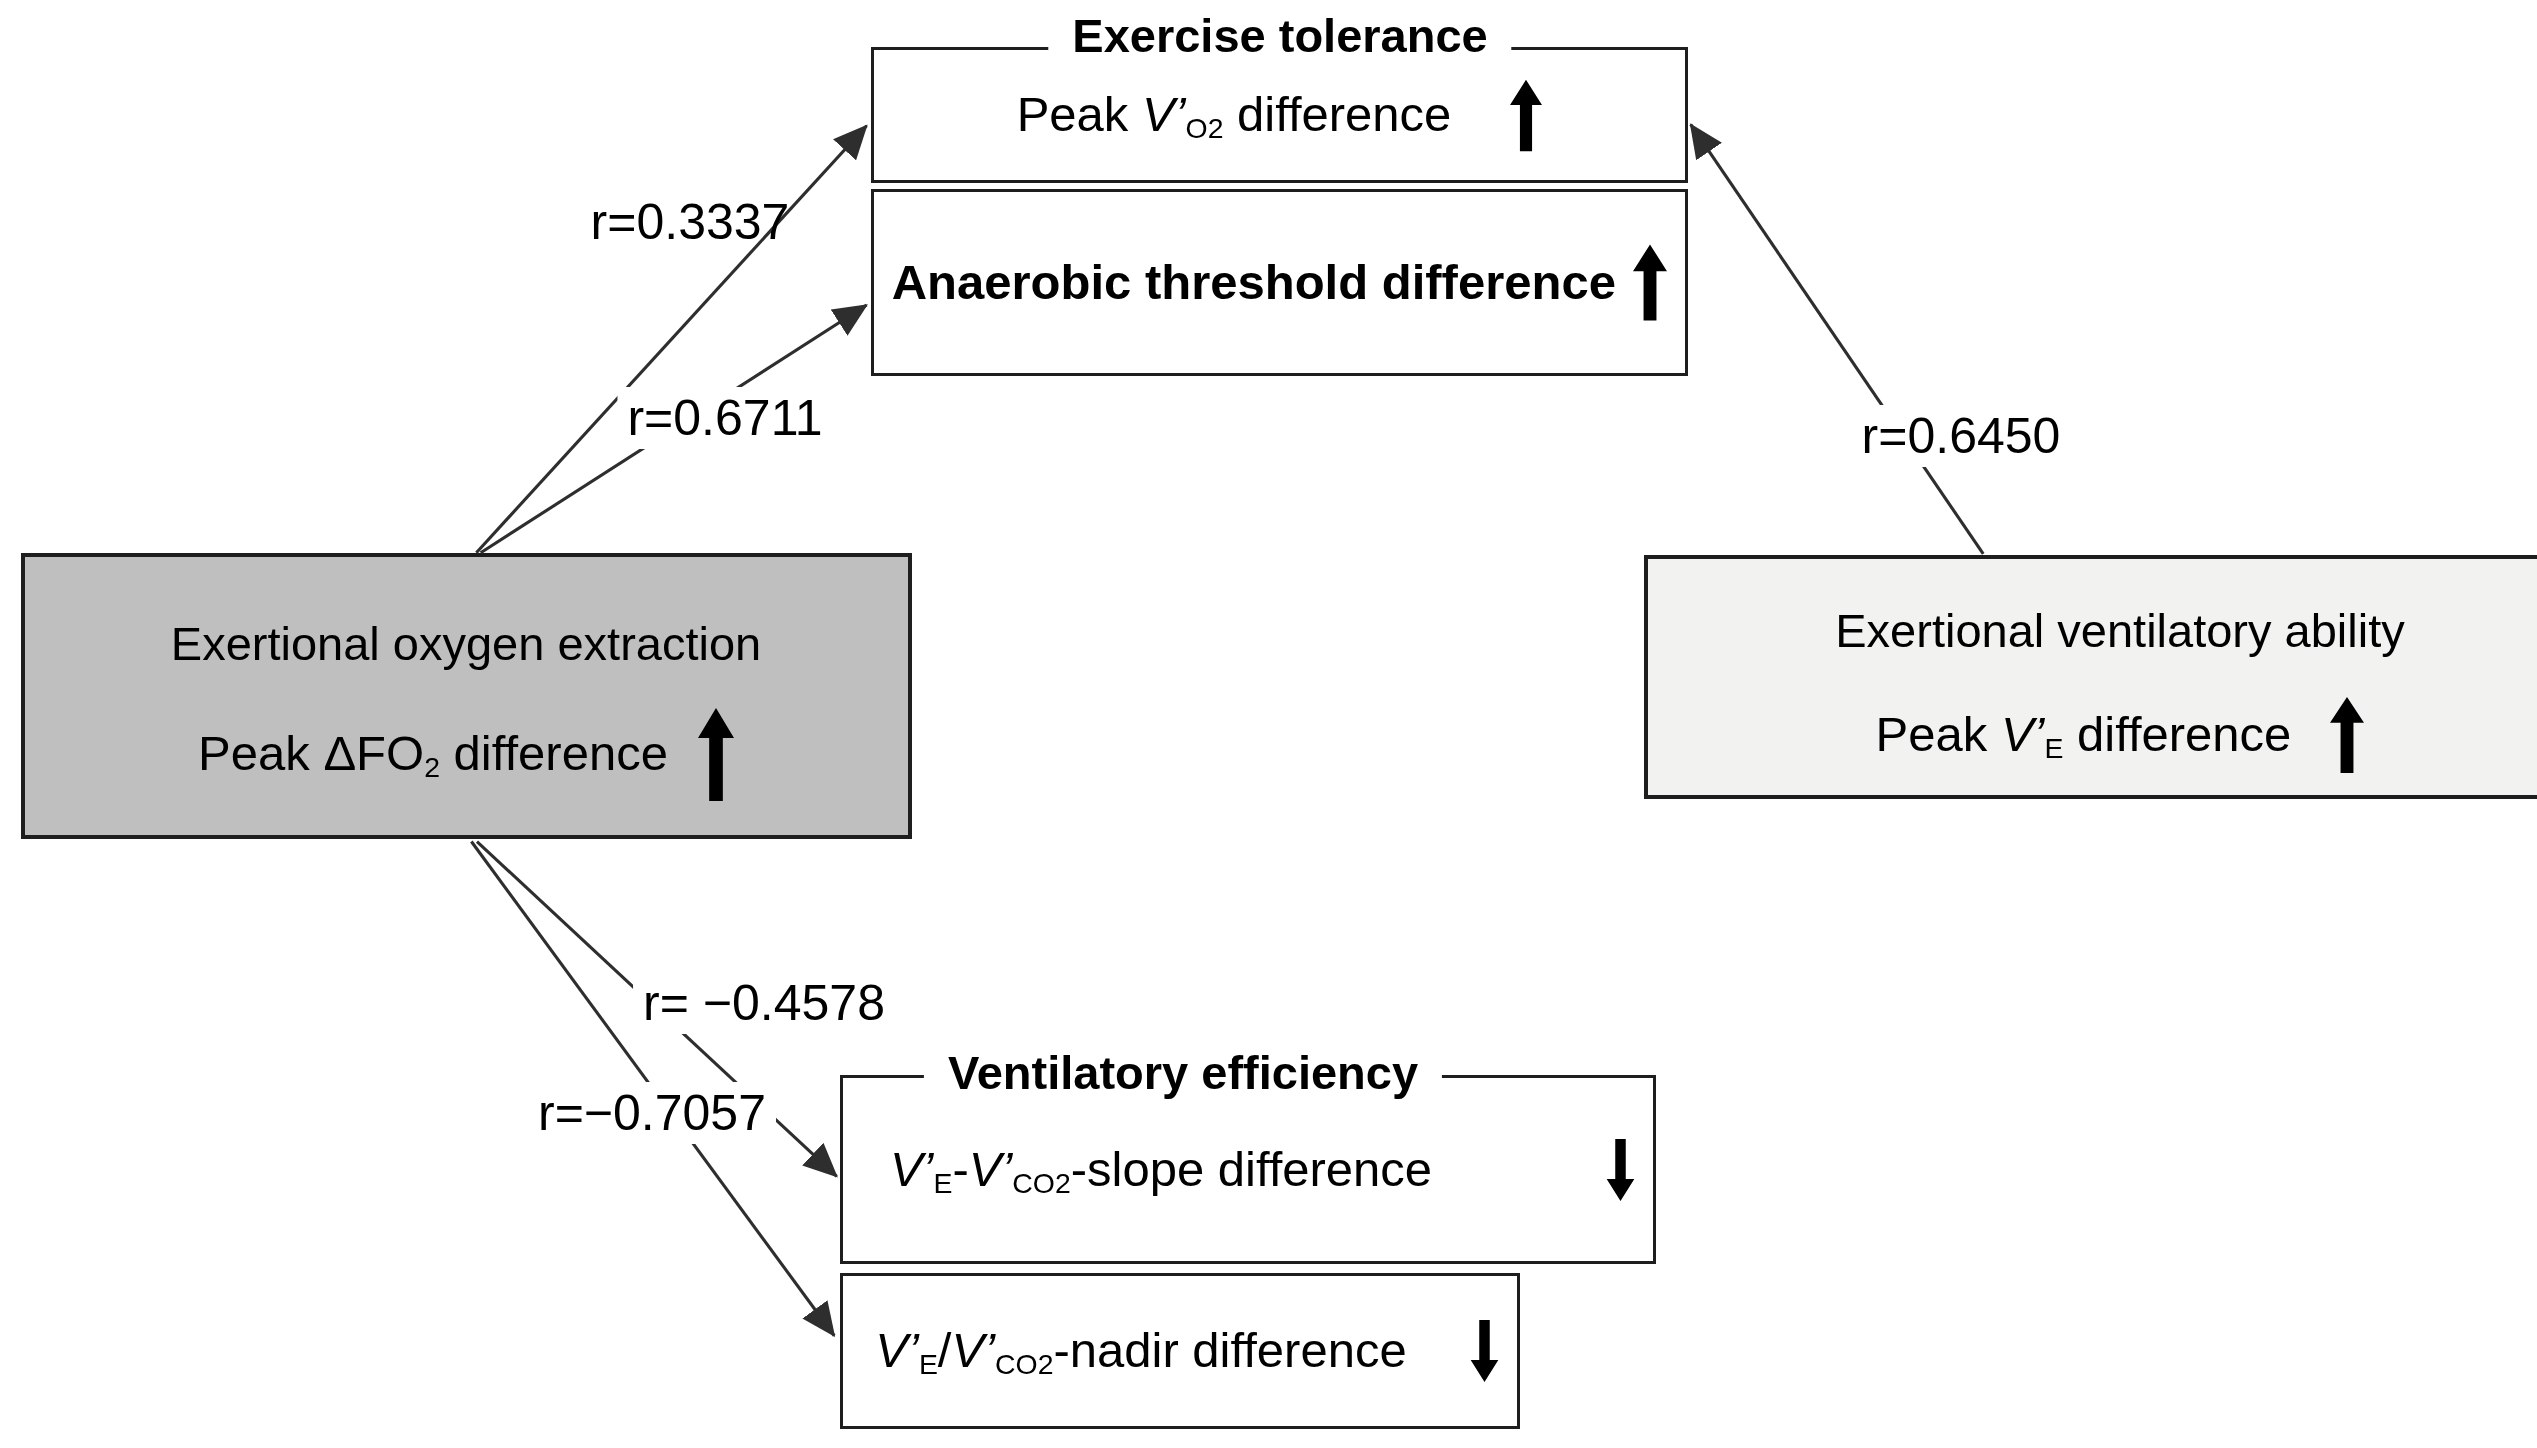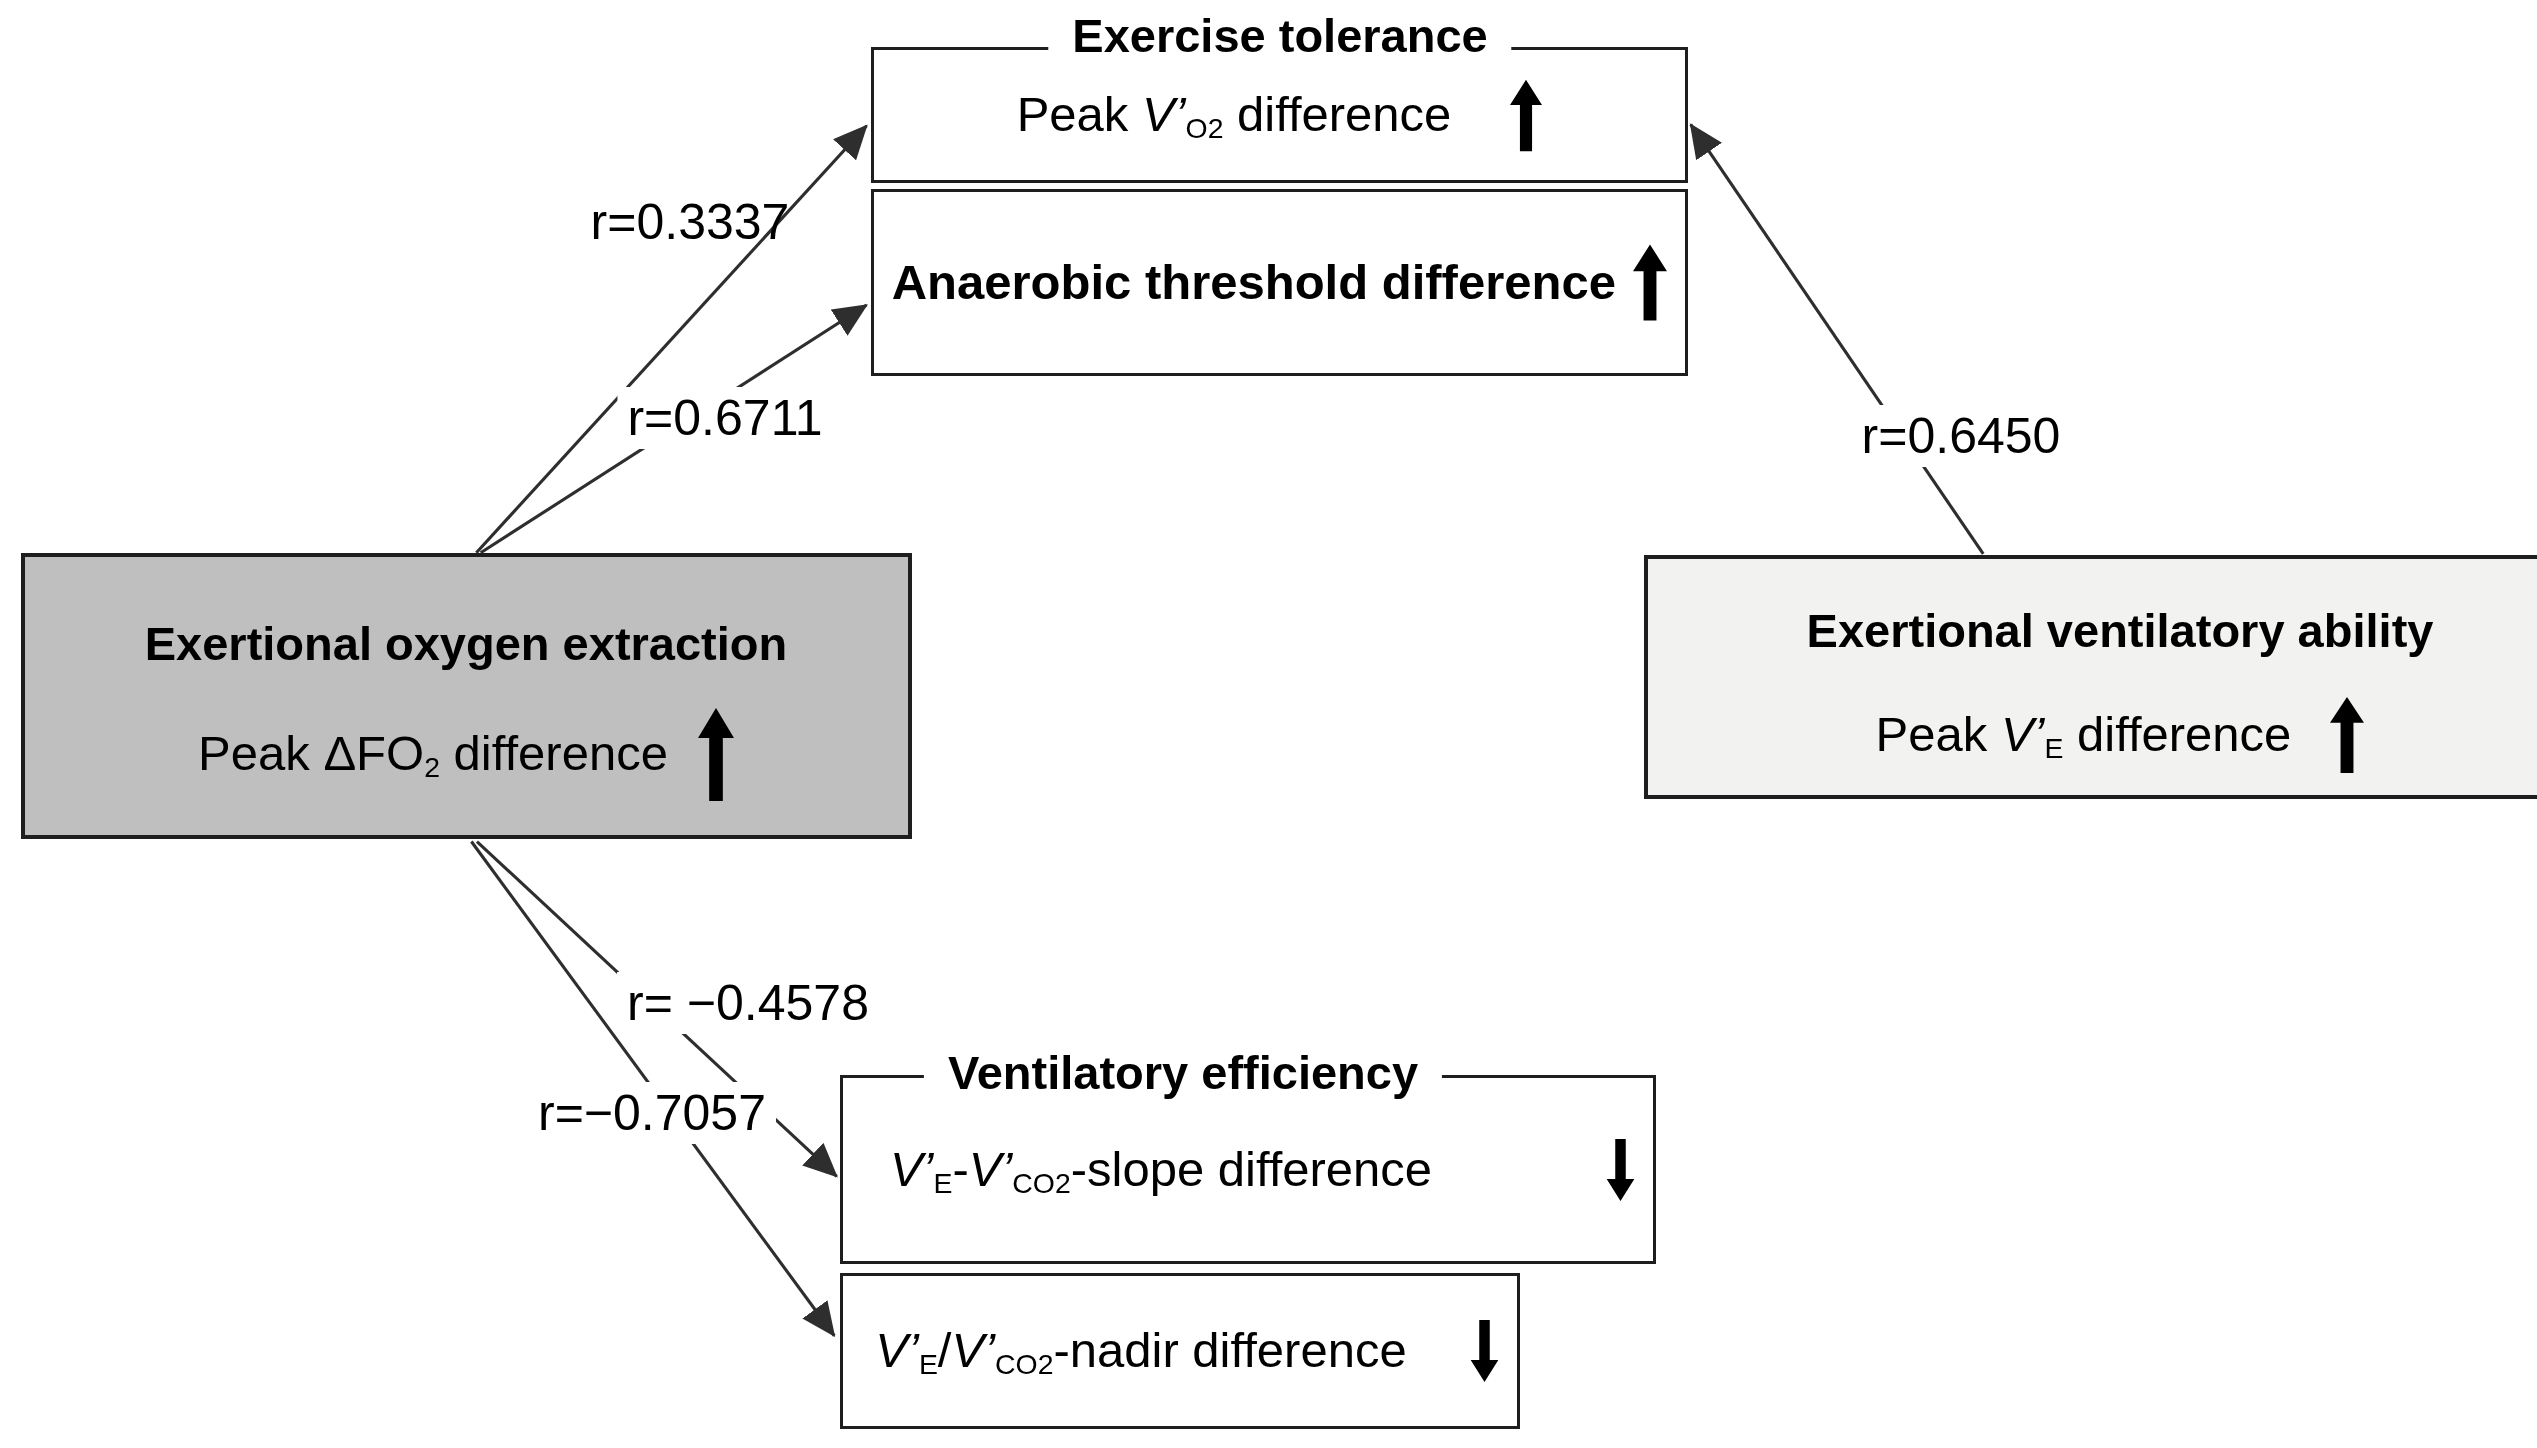--- a/index.html
+++ b/index.html
@@ -40,21 +40,21 @@
   #box-slope     { left: 840px; top: 1075px; width: 816px; height: 189px; padding-right: 174px; }
   #box-nadir     { left: 840px; top: 1273px; width: 680px; height: 156px; padding-right: 78px; }
 
   .node-text {
     font-size: 49px;
     line-height: 1.05;
     white-space: nowrap;
   }
   .node-title {
     font-size: 47px;
-    font-weight: bold;
+    font-weight: normal;
     white-space: nowrap;
     margin-top: 24px;
   }
   .content-row {
     display: flex;
     align-items: center;
     justify-content: center;
   }
   .it { font-style: italic; }
   sub {
@@ -85,21 +85,21 @@
     background: #ffffff;
     padding: 0 10px;
     font-size: 50px;
     line-height: 62px;
     white-space: nowrap;
     z-index: 3;
   }
   #r1 { left: 690px; top: 222px; background: transparent; }
   #r2 { left: 725px; top: 418px; }
   #r3 { left: 1961px; top: 436px; }
-  #r4 { left: 748px; top: 1003px; }
+  #r4 { left: 764px; top: 1003px; }
   #r5 { left: 652px; top: 1113px; }
 
   
   #wires {
     position: absolute;
     left: 0; top: 0;
     width: 2538px;
     height: 1449px;
     z-index: 2;
     pointer-events: none;

